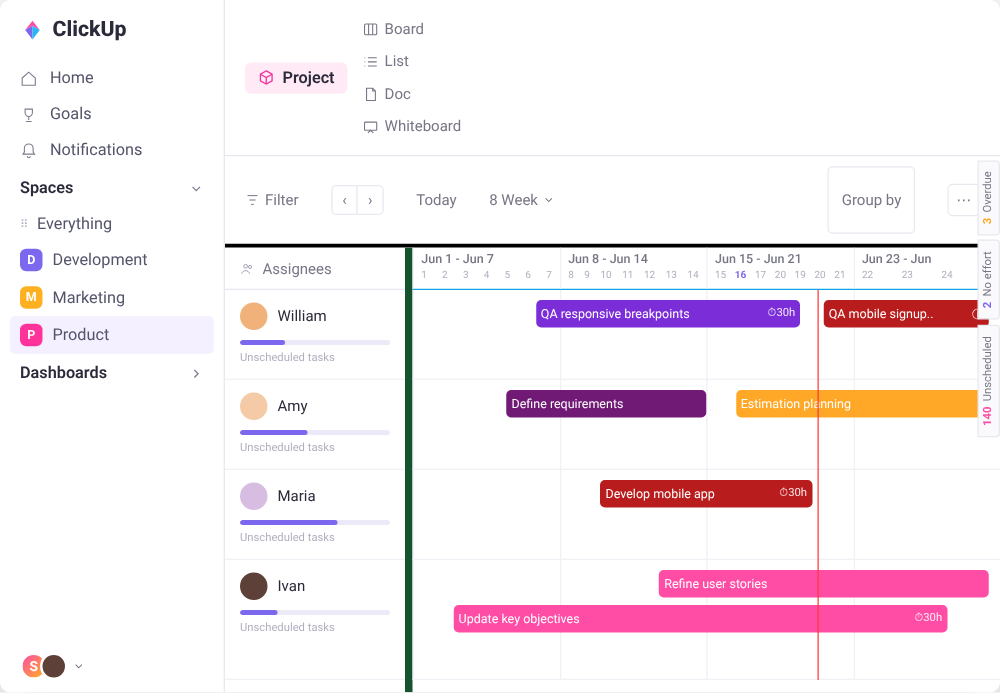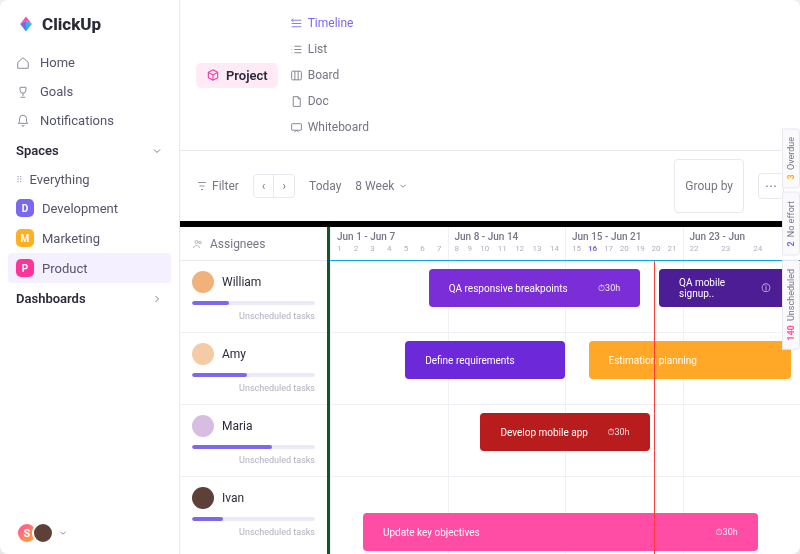--- a/index.html
+++ b/index.html
@@ -21,52 +21,52 @@
 .avatar-stack { display: flex; align-items: center; }
 .avatar-s { width: 22px; height: 22px; border-radius: 50%; border: 2px solid #fff; margin-left: -6px; }
 .avatar-s:first-child { margin-left: 0; }
 .main { flex: 1; display: flex; flex-direction: column; position: relative; }
 .toolbar { display: flex; align-items: center; gap: 4px; padding: 10px 16px; border-bottom: 1px solid #e8e8ef; font-size: 13px; }
 .project-chip { display: flex; align-items: center; gap: 6px; padding: 5px 10px; background: #ffeaf5; border-radius: 5px; color: #2a2a3a; font-weight: 600; }
 .project-chip svg { width: 14px; height: 14px; stroke: #f033a0; fill: none; stroke-width: 1.8; }
 .view-tab { display: flex; align-items: center; gap: 5px; padding: 6px 8px; color: #767686; cursor: pointer; border-radius: 4px; font-size: 12px; }
 .view-tab.active { color: #7b68ee; }
 .view-tab svg { width: 13px; height: 13px; stroke: currentColor; fill: none; stroke-width: 1.6; }
-.controls { display: flex; align-items: center; padding: 8px 16px; border-bottom: 6px solid #000000; font-size: 12px; gap: 14px; color: #767686; }
+.controls { display: flex; align-items: center; padding: 8px 16px; border-bottom: 3px solid #000000; font-size: 12px; gap: 26px; color: #767686; }
 .filter-btn { display: flex; align-items: center; gap: 4px; cursor: pointer; }
 .filter-btn svg { width: 12px; height: 12px; stroke: #767686; fill: none; stroke-width: 1.6; }
 .nav-arrows { display: flex; border: 1px solid #e8e8ef; border-radius: 4px; margin-left: auto; }
 .nav-arrow { padding: 4px 8px; cursor: pointer; color: #767686; }
 .nav-arrow:first-child { border-right: 1px solid #e8e8ef; }
 .today-btn { cursor: pointer; }
 .range-btn { display: flex; align-items: center; gap: 4px; cursor: pointer; }
 .ctrl-spacer { flex: 1; }
 .group-btn { padding: 19px 10px; border: 1px solid #e8e8ef; border-radius: 4px; cursor: pointer; font-size: 12px; }
 .more-btn { width: 26px; height: 26px; border: 1px solid #e8e8ef; border-radius: 4px; display: flex; align-items: center; justify-content: center; cursor: pointer; color: #767686; }
 .timeline-area { flex: 1; display: flex; overflow: hidden; position: relative; }
-.assignee-col { width: 150px; border-right: 3px solid #14532d; text-align: right; }
+.assignee-col { width: 150px; border-right: 6px solid #14532d; }
 .assignee-head { padding: 10px 12px; font-size: 12px; color: #767686; border-bottom: 1px solid #e8e8ef; display: flex; align-items: center; gap: 6px; height: 34px; }
 .assignee-head svg { width: 12px; height: 12px; stroke: #9a9aac; fill: none; stroke-width: 1.5; }
 .assignee-row { padding: 10px 12px 4px; border-bottom: 1px solid #f0f0f5; }
 .assignee-top { display: flex; align-items: center; gap: 8px; font-size: 12px; color: #2a2a3a; }
 .av { width: 22px; height: 22px; border-radius: 50%; display: inline-block; }
 .progress { height: 4px; background: #eceaf8; border-radius: 2px; margin: 8px 0 6px; overflow: hidden; }
 .progress-fill { height: 100%; background: #7b68ee; border-radius: 2px; }
 .unsched { font-size: 9px; color: #b0b0c0; }
 .timeline-col { flex: 1; position: relative; }
 .date-head { height: 34px; border-bottom: 1px solid #0ea5e9; display: flex; font-size: 10px; color: #767686; }
 .week { flex: 1; border-left: 1px solid #f0f0f5; padding: 4px 6px 2px; display: flex; flex-direction: column; }
 .week-label { font-size: 10px; color: #767686; font-weight: 500; }
 .day-row { display: flex; gap: 0; font-size: 8px; color: #b0b0c0; justify-content: space-between; margin-top: 2px; }
 .day-row span.today-d { color: #7b68ee; font-weight: 700; }
 .rows { position: relative; }
 .trow { height: 72px; border-bottom: 1px solid #f0f0f5; position: relative; }
 .trow.tall { height: 96px; }
 .now-line { position: absolute; top: 0; bottom: 0; width: 1px; background: #ff3b3b; left: 69%; z-index: 3; }
-.task { position: absolute; height: 38px; border-radius: 4px; color: #fff; font-size: 10px; padding: 4px 20px; display: flex; align-items: center; justify-content: space-between; overflow: hidden; cursor: pointer; }
+.task { position: absolute; height: 22px; border-radius: 4px; color: #fff; font-size: 10px; padding: 4px 4px; display: flex; align-items: center; justify-content: space-between; overflow: hidden; cursor: pointer; text-align: center; }
 .task .est { font-size: 9px; opacity: 0.9; display: flex; align-items: center; gap: 2px; }
 .grid-lines { position: absolute; inset: 0; display: flex; pointer-events: none; }
 .grid-lines div { flex: 1; border-left: 1px solid #f0f0f5; }
 .side-badges { position: absolute; right: 0; top: 128px; display: flex; flex-direction: column; gap: 4px; }
 .sbadge { writing-mode: vertical-rl; transform: rotate(180deg); font-size: 9px; padding: 8px 3px; border-radius: 3px 0 0 3px; background: #fafafc; border: 1px solid #e8e8ef; }
 .sbadge b { font-weight: 700; margin-bottom: 2px; }
 .unassigned-row { display: flex; align-items: center; gap: 8px; padding: 12px; font-size: 12px; color: #767686; }
 .unassigned-row svg { width: 18px; height: 18px; stroke: #b0b0c0; fill: none; stroke-width: 1.5; }
 .dots-icon { display: inline-block; letter-spacing: -1px; font-size: 9px; color: #b0b0c0; }
 </style>
@@ -150,38 +150,32 @@
   <div class="main">
     <div class="toolbar">
       <div class="project-chip">
         <svg viewBox="0 0 24 24">
             <path d="M12 3l8 4.5v9L12 21l-8-4.5v-9L12 3z"></path>
             <path d="M4 7.5L12 12l8-4.5M12 12v9"></path>
           </svg>
         <span>Project</span>
       </div>
       <div id="views">
-          <div class="view-tab active">
-            <svg viewBox="0 0 24 24">
-              <path d="M3 6h18M3 12h18M3 18h18M3 6l3-3M3 6l3 3"></path>
-            </svg>
-            <span>Timeline</span>
-          </div>
-          <div class="view-tab">
-            <svg viewBox="0 0 24 24">
-              <path d="M8 6h13M8 12h13M8 18h13M3 6h1M3 12h1M3 18h1"></path>
-            </svg>
-            <span>List</span>
-          </div>
           <div class="view-tab">
             <svg viewBox="0 0 24 24">
               <rect x="3" y="4" width="18" height="16" rx="2"></rect>
               <path d="M9 4v16M15 4v16"></path>
             </svg>
             <span>Board</span>
+          </div>
+          <div class="view-tab">
+            <svg viewBox="0 0 24 24">
+              <path d="M8 6h13M8 12h13M8 18h13M3 6h1M3 12h1M3 18h1"></path>
+            </svg>
+            <span>List</span>
           </div>
           <div class="view-tab">
             <svg viewBox="0 0 24 24">
               <path d="M6 3h9l4 4v14H6z"></path>
               <path d="M15 3v4h4"></path>
             </svg>
             <span>Doc</span>
           </div>
           <div class="view-tab">
             <svg viewBox="0 0 24 24">
@@ -329,40 +323,43 @@
               <div></div>
               <div></div>
               <div></div>
             </div>
           <div class="now-line"></div>
         <div class="trow">
               <div class="task" style="background: rgb(123, 45, 216); left: 21%; width: 45%; top: 8px;">
                 <span>QA responsive breakpoints</span>
                 <span class="est">⏱30h</span>
               </div>
-              <div class="task" style="background: #4c1d95; left: 70%; width: 28%; top: 8px;">
+              <div class="task" style="background: #b91c1c; left: 70%; width: 28%; top: 8px;">
                 <span>QA mobile signup..</span>
                 <span class="est">ⓘ</span>
               </div>
             </div>
             <div class="trow">
-              <div class="task" style="background: #6d28d9; left: 16%; width: 34%; top: 8px;">
+              <div class="task" style="background: #701a75; left: 16%; width: 34%; top: 8px;">
                 <span>Define requirements</span>
               </div>
               <div class="task" style="background: rgb(255, 167, 38); left: 55%; width: 43%; top: 8px;">
                 <span>Estimation planning</span>
               </div>
             </div>
             <div class="trow">
               <div class="task" style="background: #b91c1c; left: 32%; width: 36%; top: 8px;">
                 <span>Develop mobile app</span>
                 <span class="est">⏱30h</span>
               </div>
             </div>
             <div class="trow tall">
+              <div class="task" style="background: rgb(255, 77, 166); left: 42%; width: 56%; top: 8px;">
+                <span>Refine user stories</span>
+              </div>
               <div class="task" style="background: rgb(255, 77, 166); left: 7%; width: 84%; top: 36px;">
                 <span>Update key objectives</span>
                 <span class="est">⏱30h</span>
               </div>
             </div>
           </div>
       </div>
     </div>
 
     <div class="side-badges" id="side-badges">

